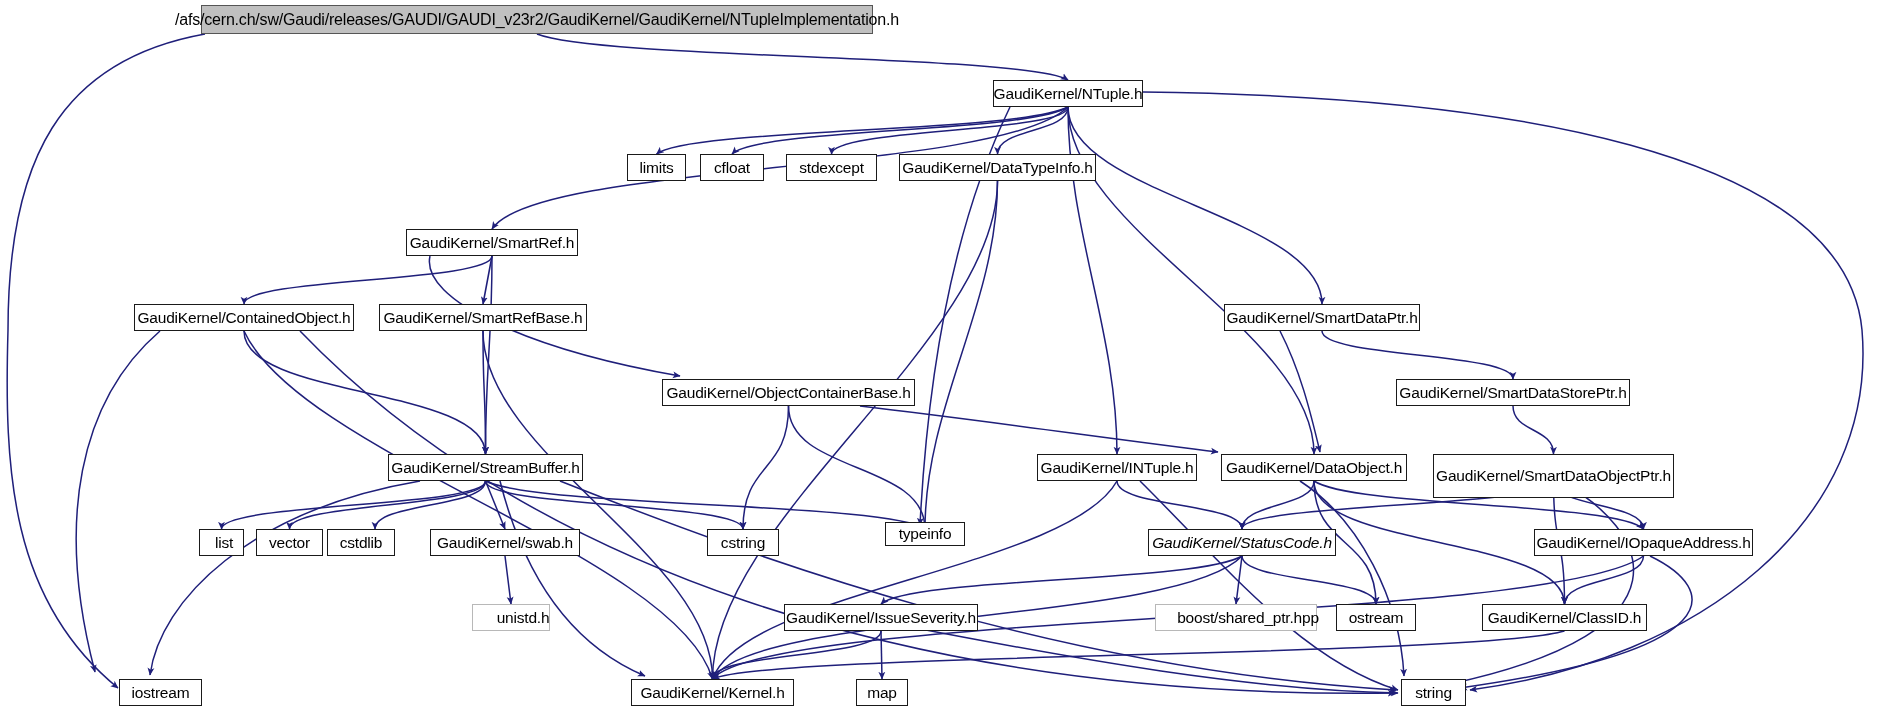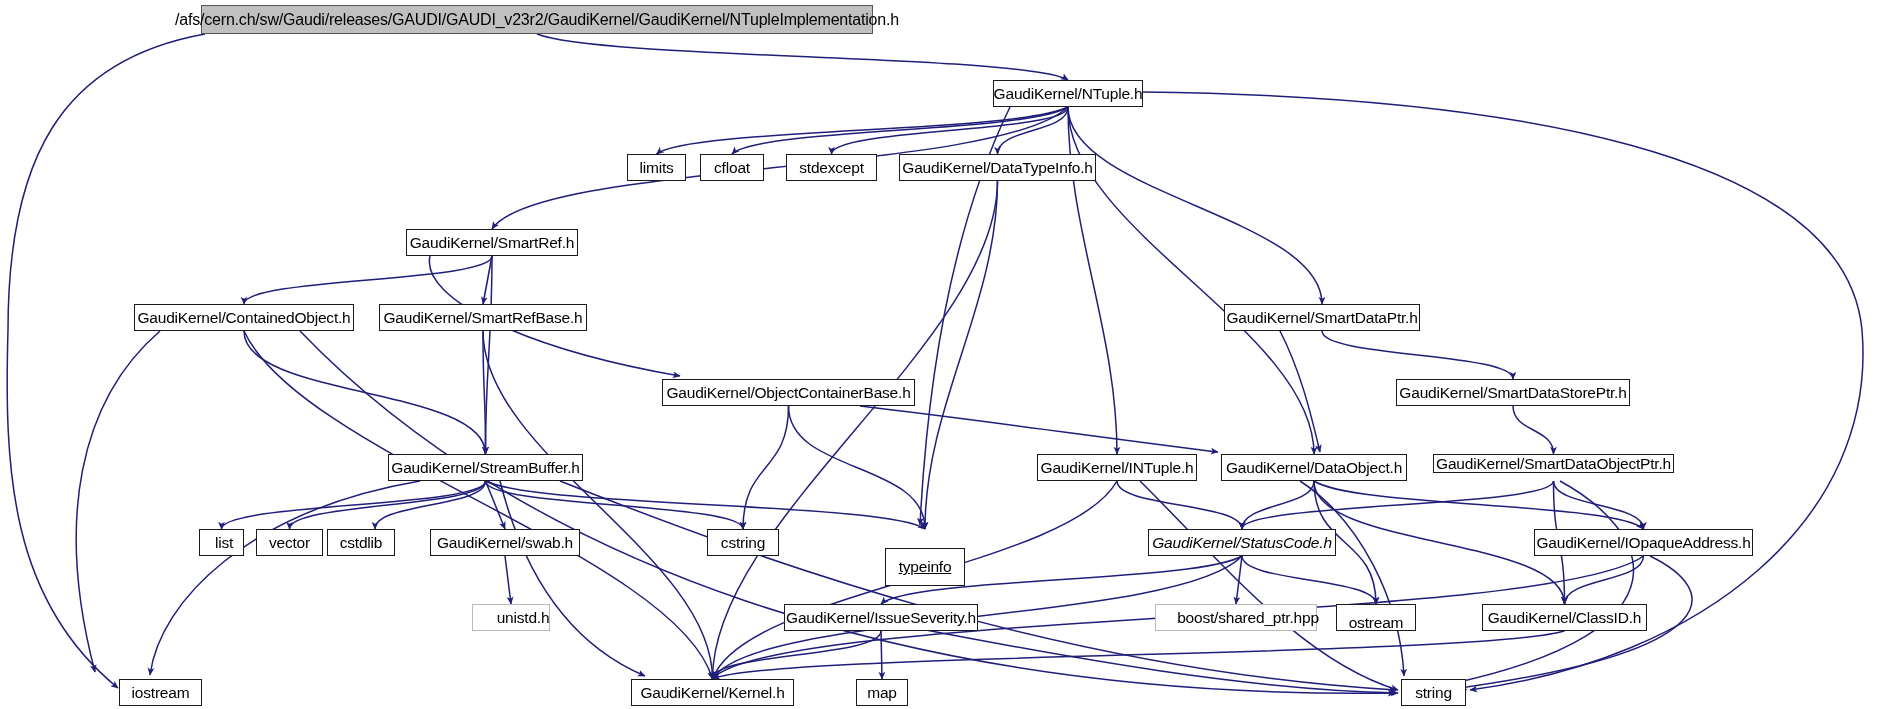--- a/index.html
+++ b/index.html
@@ -164,60 +164,60 @@
       </div>
       <div class="node" style="left: 1396px; top: 379px; width: 234px; height: 27px;">
         <span class="node-label">GaudiKernel/SmartDataStorePtr.h</span>
       </div>
       <div class="node" style="left: 1037px; top: 454px; width: 160px; height: 27px;">
         <span class="node-label">GaudiKernel/INTuple.h</span>
       </div>
       <div class="node" style="left: 1221px; top: 454px; width: 186px; height: 27px;">
         <span class="node-label">GaudiKernel/DataObject.h</span>
       </div>
-      <div class="node" style="left: 1433px; top: 454px; width: 241px; height: 19px;">
+      <div class="node" style="left: 1433px; top: 454px; width: 241px; height: 44px;">
         <span class="node-label">GaudiKernel/SmartDataObjectPtr.h</span>
       </div>
       <div class="node" style="left: 388px; top: 454px; width: 195px; height: 27px;">
         <span class="node-label">GaudiKernel/StreamBuffer.h</span>
       </div>
       <div class="node" style="left: 199px; top: 529px; width: 45px; height: 27px; padding-left: 12px;">
         <span class="node-label">list</span>
       </div>
       <div class="node" style="left: 256px; top: 529px; width: 67px; height: 27px;">
         <span class="node-label">vector</span>
       </div>
       <div class="node" style="left: 327px; top: 529px; width: 68px; height: 27px;">
         <span class="node-label">cstdlib</span>
       </div>
       <div class="node" style="left: 430px; top: 529px; width: 150px; height: 27px;">
         <span class="node-label">GaudiKernel/swab.h</span>
       </div>
       <div class="node" style="left: 707px; top: 529px; width: 72px; height: 27px;">
         <span class="node-label">cstring</span>
       </div>
-      <div class="node" style="left: 885px; top: 548px; width: 80px; height: 38px; text-decoration: underline;">
+      <div class="node" style="left: 885px; top: 522px; width: 80px; height: 24px;">
         <span class="node-label">typeinfo</span>
       </div>
       <div class="node" style="left: 1148px; top: 529px; width: 188px; height: 27px; font-style: italic;">
         <span class="node-label">GaudiKernel/StatusCode.h</span>
       </div>
       <div class="node" style="left: 1534px; top: 529px; width: 219px; height: 27px;">
         <span class="node-label">GaudiKernel/IOpaqueAddress.h</span>
       </div>
       <div class="node faded" style="left: 472px; top: 604px; width: 78px; height: 27px;">
         <span class="node-label">unistd.h</span>
       </div>
       <div class="node" style="left: 784px; top: 604px; width: 194px; height: 27px;">
         <span class="node-label">GaudiKernel/IssueSeverity.h</span>
       </div>
       <div class="node faded" style="left: 1155px; top: 604px; width: 162px; height: 27px;">
         <span class="node-label">boost/shared_ptr.hpp</span>
       </div>
-      <div class="node" style="left: 1336px; top: 604px; width: 80px; height: 27px; align-items: flex-end;">
+      <div class="node" style="left: 1336px; top: 604px; width: 80px; height: 27px;">
         <span class="node-label">ostream</span>
       </div>
       <div class="node" style="left: 1482px; top: 604px; width: 165px; height: 27px;">
         <span class="node-label">GaudiKernel/ClassID.h</span>
       </div>
       <div class="node" style="left: 119px; top: 679px; width: 83px; height: 27px;">
         <span class="node-label">iostream</span>
       </div>
       <div class="node" style="left: 631px; top: 679px; width: 163px; height: 27px;">
         <span class="node-label">GaudiKernel/Kernel.h</span>

